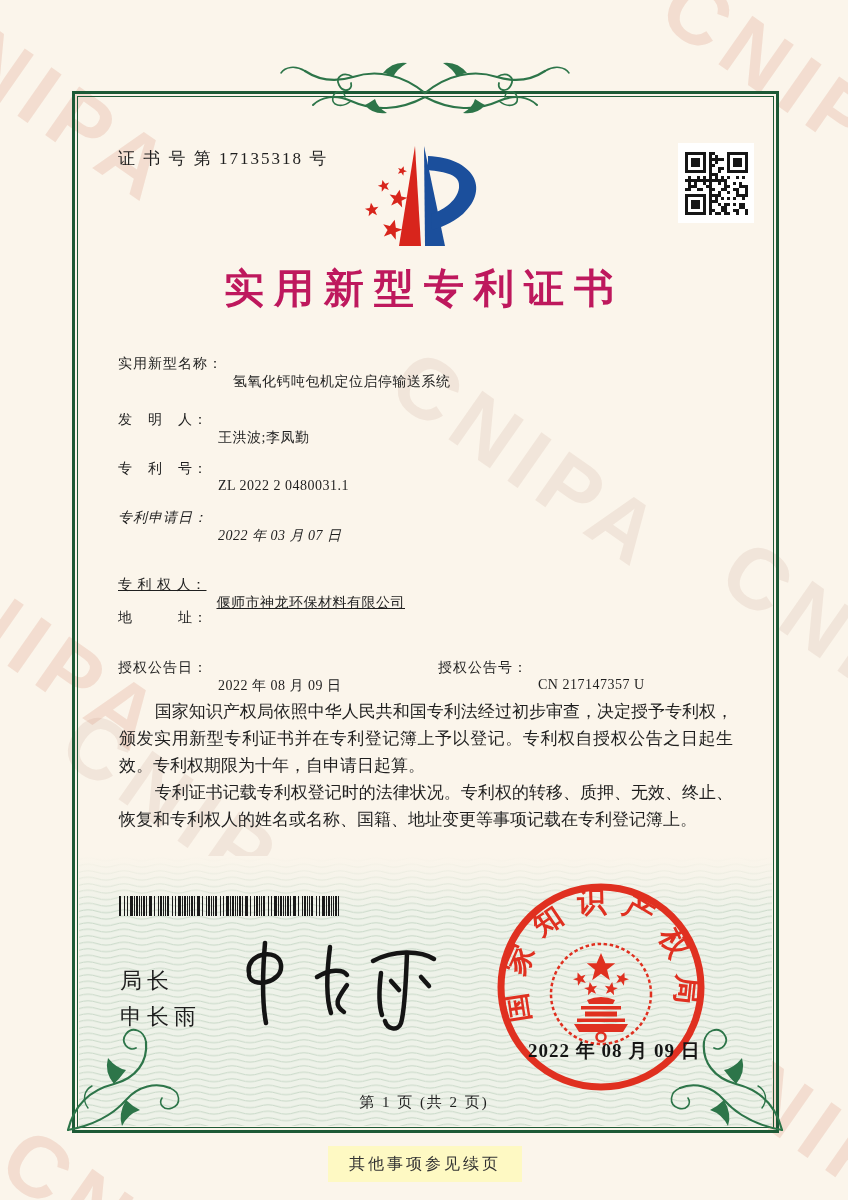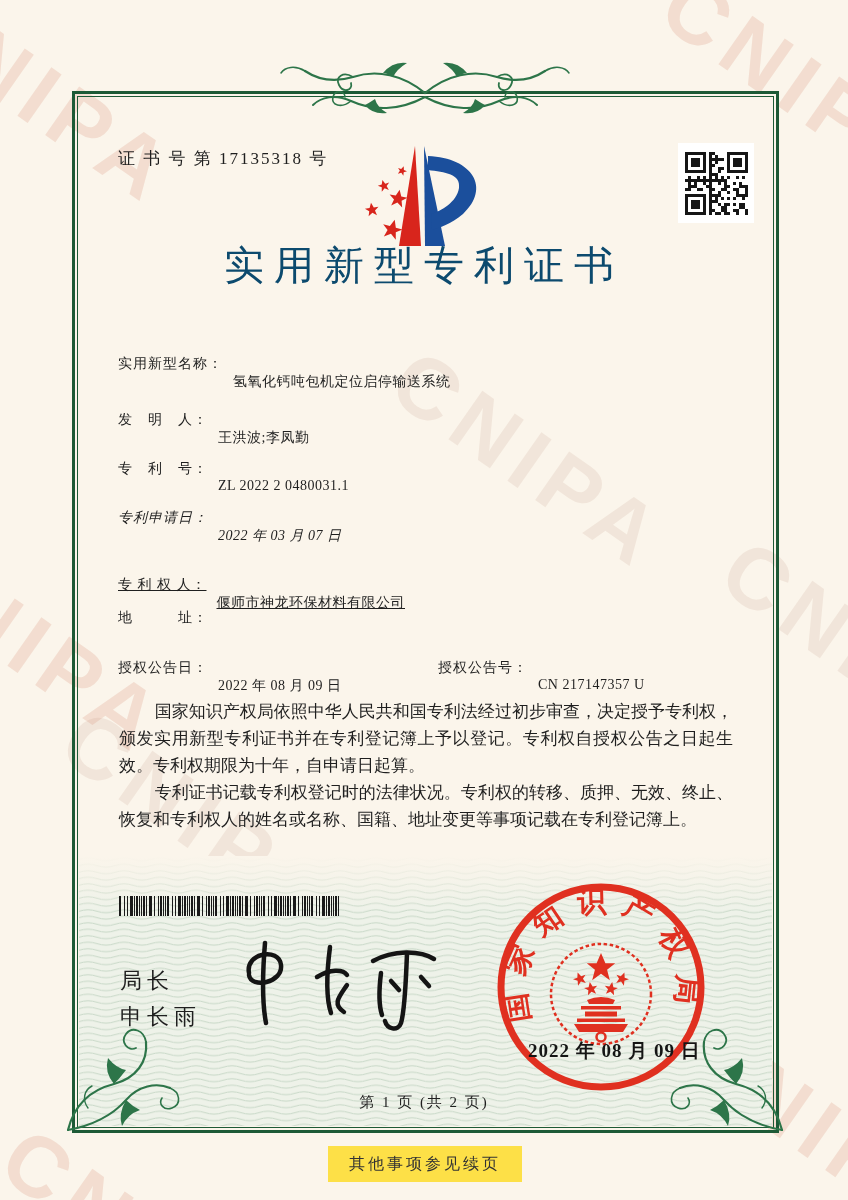--- a/index.html
+++ b/index.html
@@ -11,32 +11,32 @@
       font-weight:bold;font-size:86px;letter-spacing:10px;color:rgba(219,156,132,0.26);
       transform:rotate(35deg);transform-origin:left top;white-space:nowrap;z-index:1;pointer-events:none;}
   .wm.faint{color:rgba(190,150,130,0.16);}
   
   .frame{position:absolute;left:72px;top:91px;width:701px;height:1036px;
          border:3px solid #1d5a36;z-index:2;}
   .frame-inner{position:absolute;inset:2px;border:1px solid #1d5a36;}
   .guilloche{position:absolute;left:4px;right:4px;bottom:4px;height:270px;}
   
   .certno{left:118px;top:147px;font-size:17px;letter-spacing:2px;white-space:pre;z-index:4;}
-  .title{left:0;top:238px;width:100%;text-align:center;font-size:40px;font-weight:normal;
-         letter-spacing:10px;color:#0c4a6e;z-index:4;}
+  .title{left:0;top:261px;width:100%;text-align:center;font-size:40px;font-weight:bold;
+         letter-spacing:10px;color:#be185d;z-index:4;}
   .frow{left:118px;height:26px;font-size:14px;white-space:pre-wrap;z-index:4;display:flex;}
   .frow .lab{letter-spacing:1px;}
   .frow .val{margin-left:10px;letter-spacing:0.5px;margin-top:18px;}
   .body-text{left:119px;top:698px;width:614px;font-size:17px;line-height:27px;
              text-align:justify;z-index:4;}
   .body-text p{margin:0;text-indent:2.1em;}
   .sig-label{left:120px;font-size:22px;letter-spacing:5px;z-index:5;}
   .page-info{left:0;top:1093px;width:848px;text-align:center;font-size:15px;
              letter-spacing:2px;z-index:5;white-space:pre;}
-  .note-box{left:328px;top:1146px;width:194px;height:36px;background:#fde047;
+  .note-box{left:328px;top:1146px;width:194px;height:36px;background:#fef9c3;
             display:flex;align-items:center;justify-content:center;font-size:16px;
             letter-spacing:3px;color:#333;z-index:5;}
   .seal-date{left:528px;top:1038px;font-size:19px;letter-spacing:1px;color:#151515;
              white-space:pre;z-index:6;font-weight:bold;}
   svg{display:block;}
   .z3{z-index:3;} .z4{z-index:4;} .z5{z-index:5;}
 </style>
 </head>
 <body>
 

